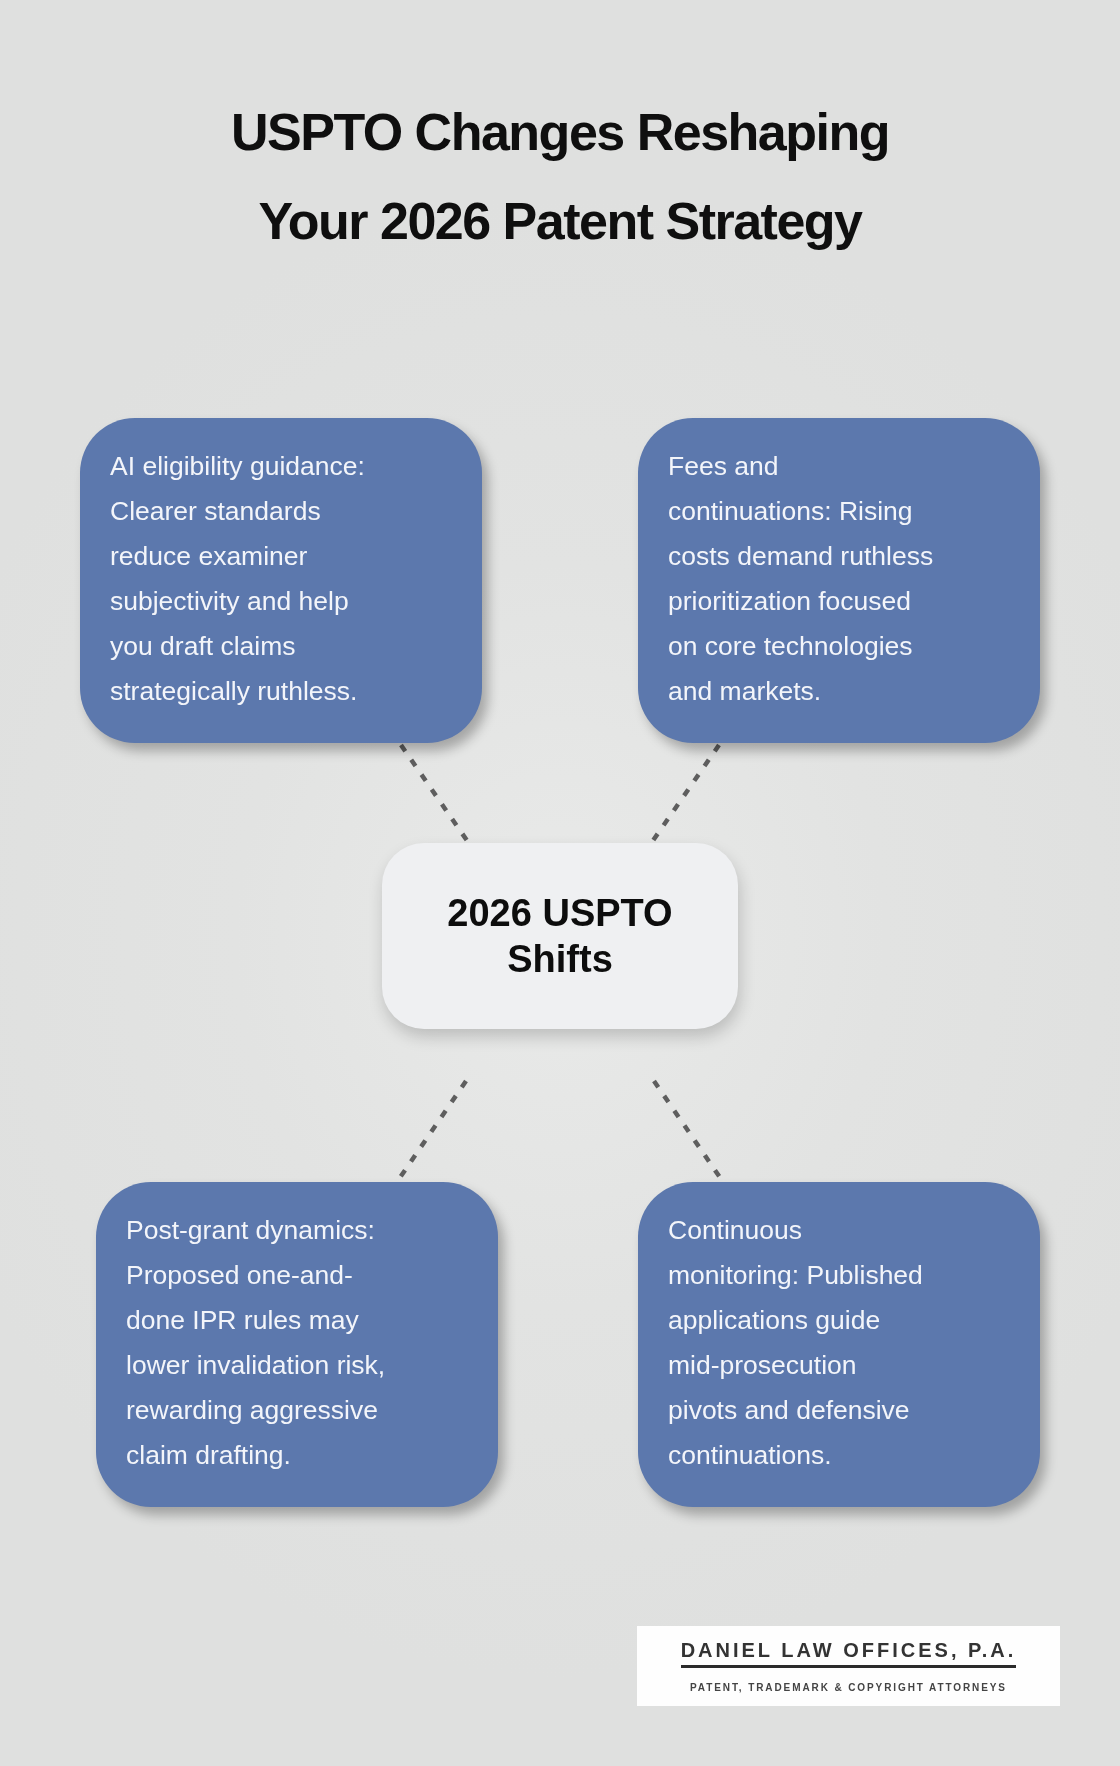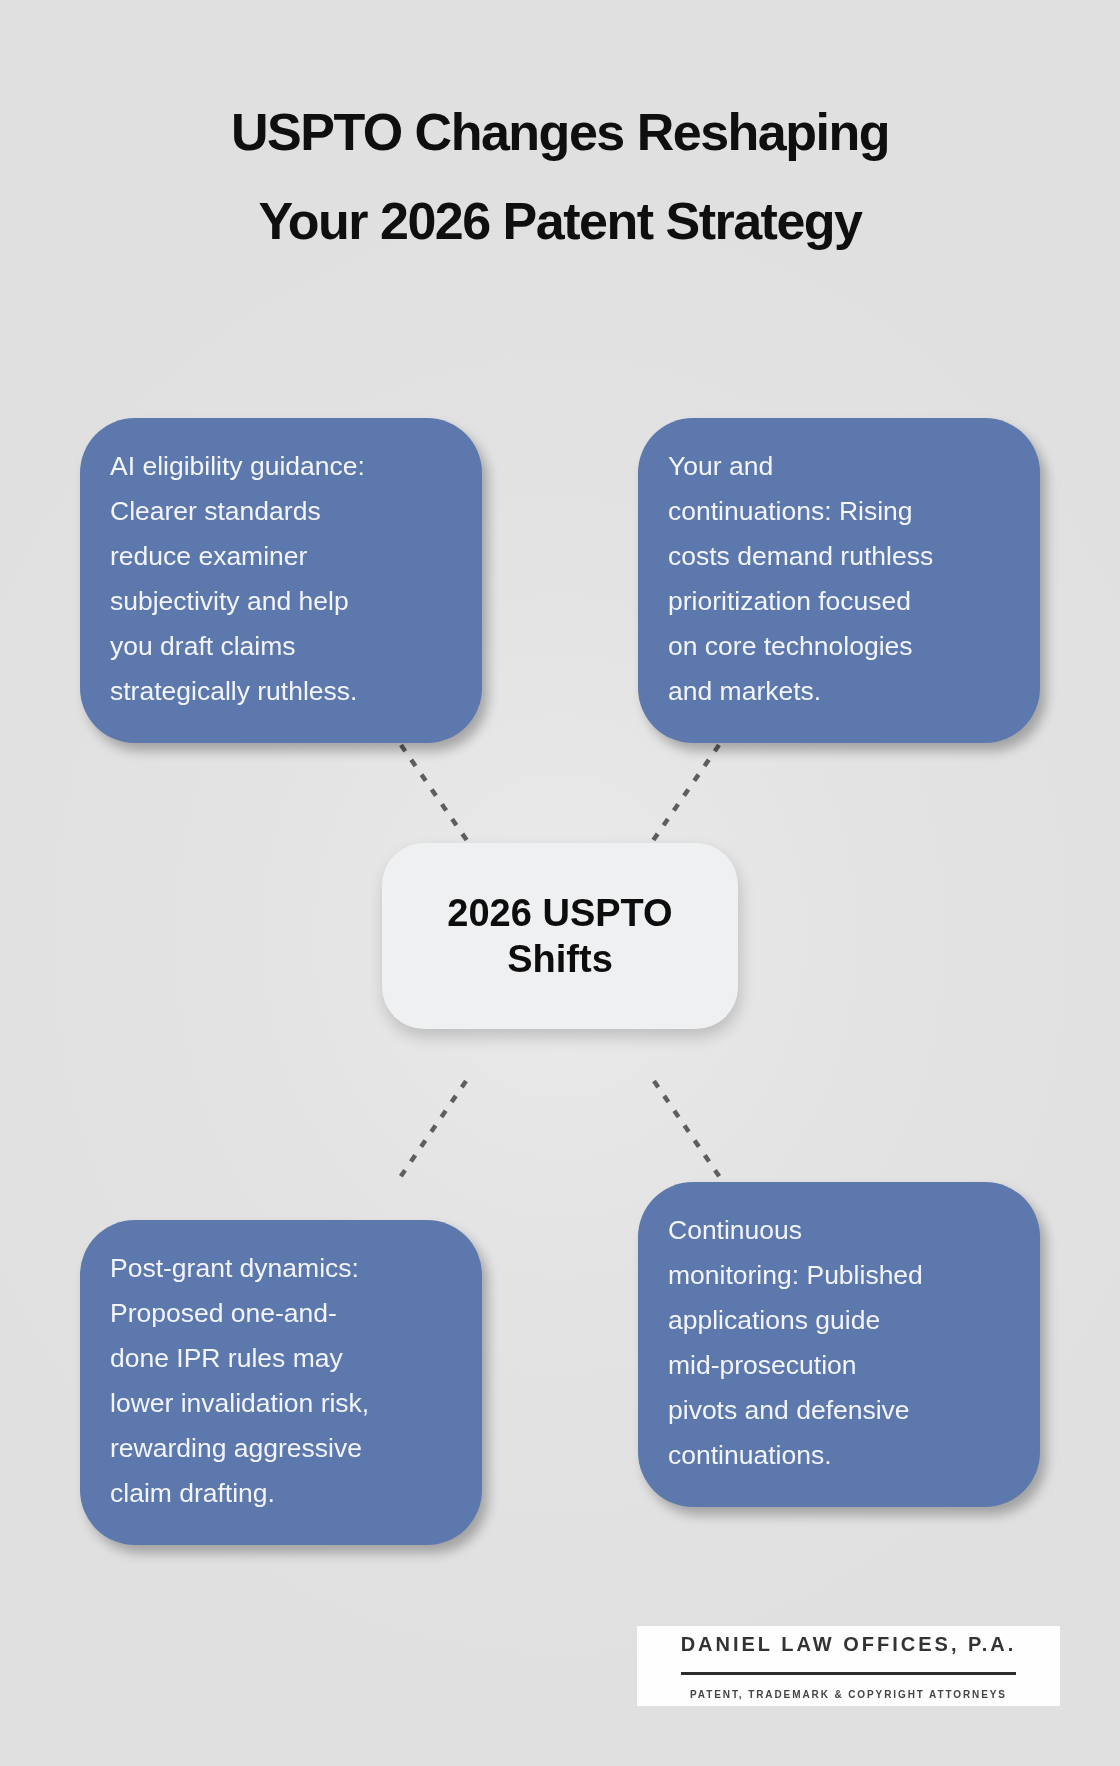--- a/index.html
+++ b/index.html
@@ -22,37 +22,37 @@
     position:absolute;width:402px;height:325px;
     background:#5c78ad;border-radius:55px;
     box-shadow:6px 8px 12px rgba(0,0,0,0.28);
     color:#f3f5fa;
     padding:26px 0 8px 30px;box-sizing:border-box;
     font-size:26.5px;line-height:45px;font-weight:400;
   }
   .node .line{white-space:nowrap;}
   .node-tl{left:80px;top:418px;}
   .node-tr{left:638px;top:418px;}
-  .node-bl{left:80px;top:1182px;margin-top:38px;}
+  .node-bl{left:96px;top:1182px;}
   .node-br{left:638px;top:1182px;}
   .hub{
     position:absolute;left:382px;top:843px;width:356px;height:186px;
     background:#eff0f2;border-radius:42px;
     box-shadow:2px 8px 16px rgba(0,0,0,0.18);
     display:flex;flex-direction:column;align-items:center;justify-content:center;
     color:#0d0d0d;font-size:38px;font-weight:700;line-height:46px;text-align:center;
   }
   .logo{
     position:absolute;left:637px;top:1626px;width:423px;height:80px;
     background:#fefefe;
     display:flex;flex-direction:column;align-items:center;justify-content:center;
   }
   .logo-name{
     font-size:20px;font-weight:700;letter-spacing:3px;color:#333;
-    white-space:nowrap;border-bottom:3px solid #2b2b2b;padding-bottom:16px;
+    white-space:nowrap;border-bottom:3px solid #2b2b2b;padding-bottom:3px;
   }
   .logo-tagline{
     margin-top:14px;font-size:10px;font-weight:700;letter-spacing:1.9px;color:#444;
     white-space:nowrap;
   }
 </style>
 </head>
 <body>
 
 <div class="canvas">
@@ -72,21 +72,21 @@
   <div class="node node-tl">
     <div class="line">AI eligibility guidance:</div>
     <div class="line">Clearer standards</div>
     <div class="line">reduce examiner</div>
     <div class="line">subjectivity and help</div>
     <div class="line">you draft claims</div>
     <div class="line">strategically ruthless.</div>
   </div>
 
   <div class="node node-tr">
-    <div class="line">Your and</div>
+    <div class="line">Fees and</div>
     <div class="line">continuations: Rising</div>
     <div class="line">costs demand ruthless</div>
     <div class="line">prioritization focused</div>
     <div class="line">on core technologies</div>
     <div class="line">and markets.</div>
   </div>
 
   <div class="hub">
     <div>2026 USPTO</div>
     <div>Shifts</div>

